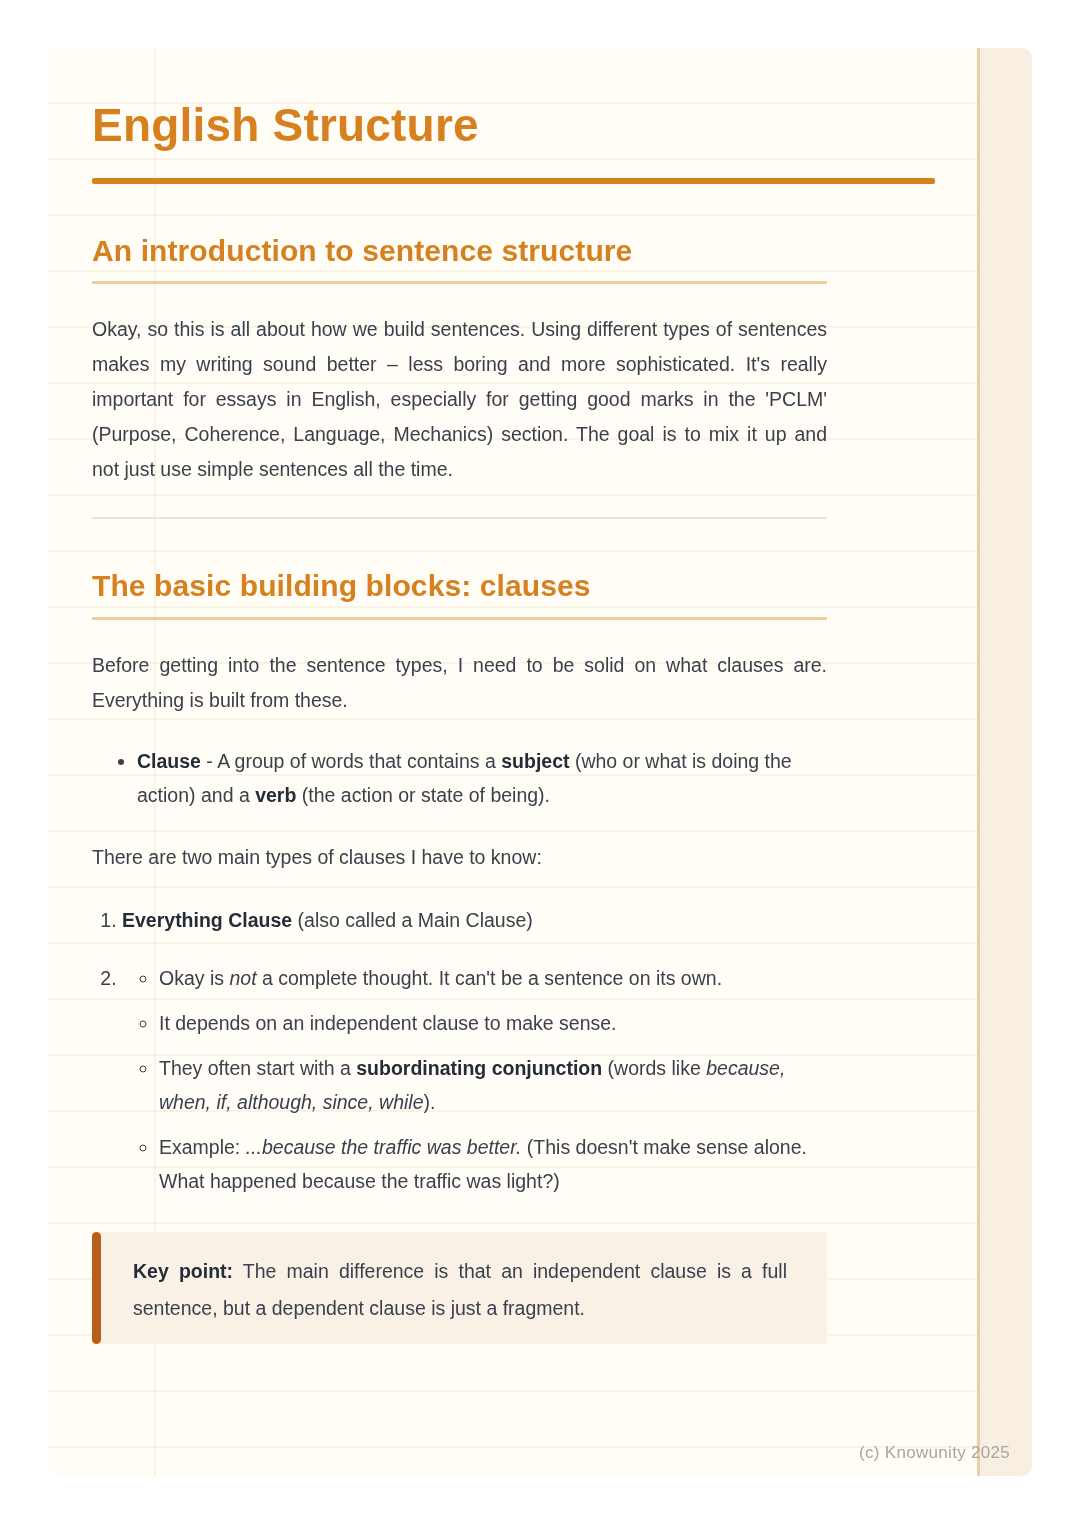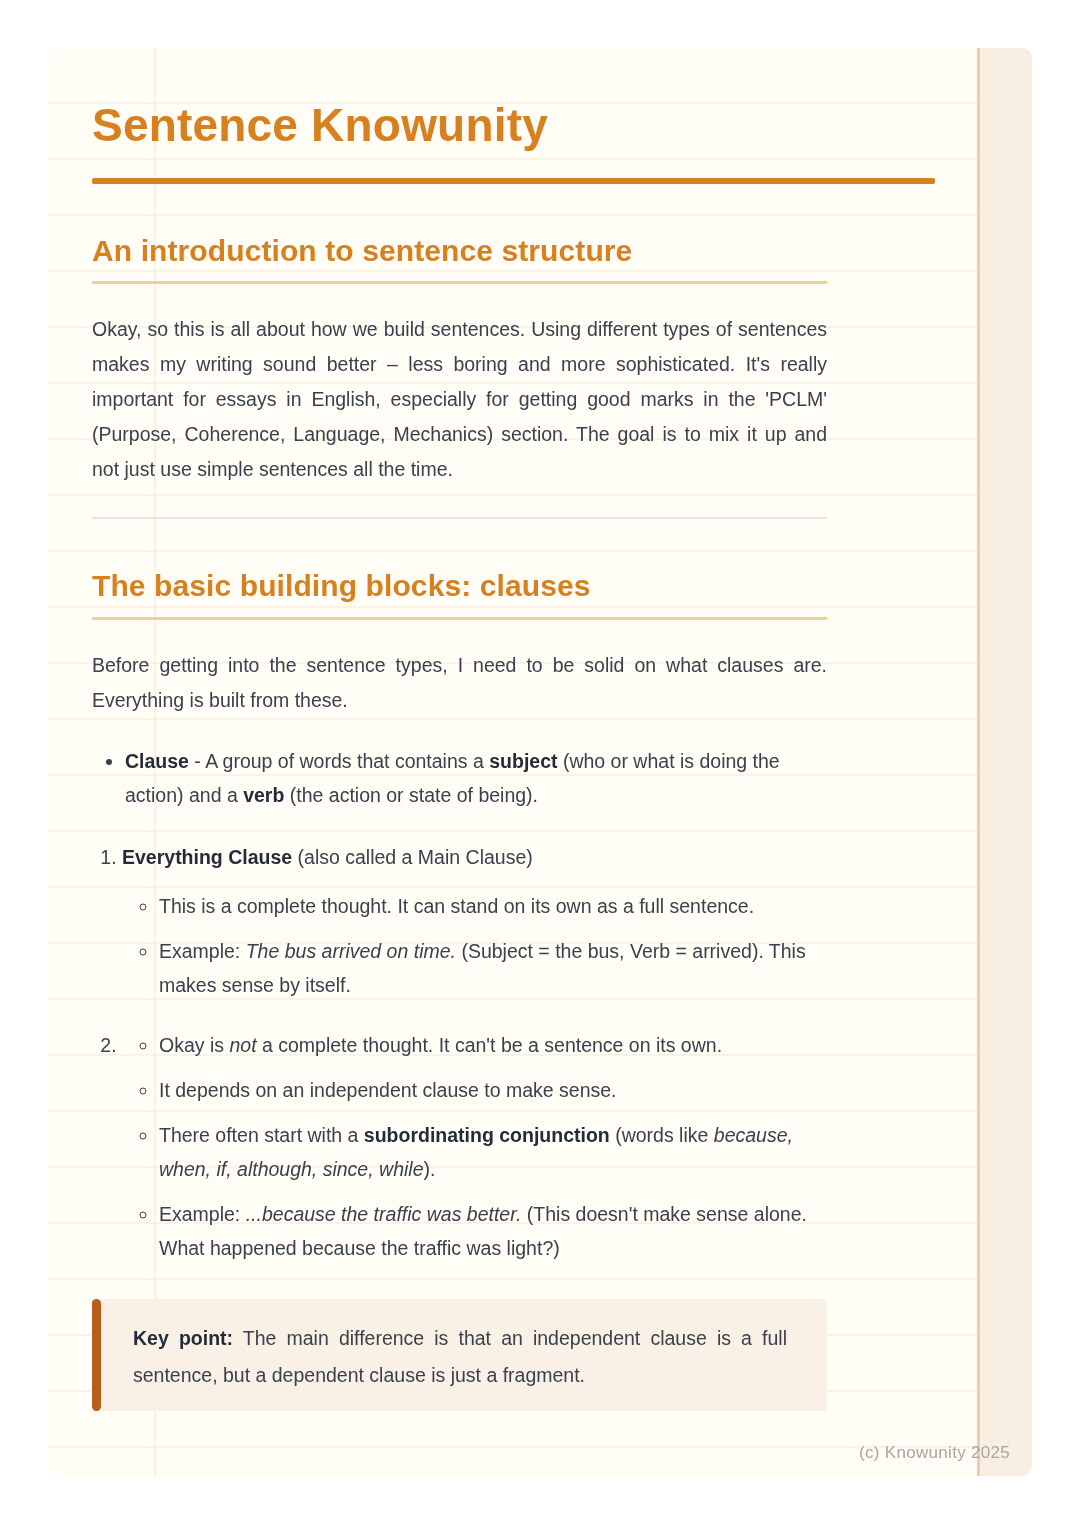--- a/index.html
+++ b/index.html
@@ -47,21 +47,21 @@
     margin:50px 0 0;font-size:30px;line-height:1.15;font-weight:800;
     color:var(--accent);letter-spacing:.1px;
   }
   .h2-underline{height:3px;width:100%;background:var(--underline);margin-top:13px;}
   p.body{
     margin:28px 0 0;font-size:19.5px;line-height:35px;color:var(--text);
     text-align:justify;
   }
   .divider{height:2px;background:var(--divider);margin-top:30px;}
   ul.top-list{margin:26px 0 0;padding-left:33px;}
-  ul.top-list>li{font-size:19.5px;line-height:34px;color:var(--text);}
+  ul.top-list>li{font-size:19.5px;line-height:34px;color:var(--text);margin-left:12px;}
   p.lead{margin-top:28px;text-align:left;}
   ol.main-list{margin:30px 0 0;padding-left:30px;}
   ol.main-list>li{font-size:19.5px;line-height:30px;color:var(--text);margin-bottom:26px;}
   ol.main-list ul.sub-list{margin:17px 0 0;padding-left:37px;}
   ol.main-list ul.sub-list>li{font-size:19.5px;line-height:34px;color:var(--text);margin-bottom:11px;}
   .b{font-weight:700;color:var(--bold);}
   .i{font-style:italic;}
   .keypoint{
     position:relative;margin-top:34px;background:var(--kp-bg);
     border-radius:4px;padding:21px 40px 17px 41px;
@@ -77,54 +77,51 @@
   }
 </style>
 </head>
 <body>
 
 <div class="page">
   <div class="margin-col"></div>
 
   <div class="content">
 
-    <h1 class="doc-title">Sentence Knowunity</h1>
+    <h1 class="doc-title">English Structure</h1>
     <div class="title-rule"></div>
 
     <section>
       <h2 class="section-heading">An introduction to sentence structure</h2>
       <div class="h2-underline"></div>
       <p class="body">Okay, so this is all about how we build sentences. Using different types of sentences makes my writing sound better – less boring and more sophisticated. It's really important for essays in English, especially for getting good marks in the 'PCLM' (Purpose, Coherence, Language, Mechanics) section. The goal is to mix it up and not just use simple sentences all the time.</p>
     </section>
 
     <div class="divider"></div>
 
     <section>
       <h2 class="section-heading">The basic building blocks: clauses</h2>
       <div class="h2-underline"></div>
       <p class="body">Before getting into the sentence types, I need to be solid on what clauses are. Everything is built from these.</p>
 
       <ul class="top-list">
         <li><span class="b">Clause</span><span> - A group of words that contains a </span><span class="b">subject</span><span> (who or what is doing the action) and a </span><span class="b">verb</span><span> (the action or state of being).</span></li>
       </ul>
 
+      <p class="body lead">There are two main types of clauses I have to know:</p>
 
       <ol class="main-list">
         <li>
           <span><span class="b">Everything Clause</span><span> (also called a Main Clause)</span></span>
-          <ul class="sub-list">
-            <li><span>This is a complete thought. It can stand on its own as a full sentence.</span></li>
-            <li><span>Example: </span><span class="i">The bus arrived on time.</span><span> (Subject = the bus, Verb = arrived). This makes sense by itself.</span></li>
-          </ul>
         </li>
         <li>
           <ul class="sub-list">
             <li><span>Okay is </span><span class="i">not</span><span> a complete thought. It can't be a sentence on its own.</span></li>
             <li><span>It depends on an independent clause to make sense.</span></li>
-            <li><span>There often start with a </span><span class="b">subordinating conjunction</span><span> (words like </span><span class="i">because, when, if, although, since, while</span><span>).</span></li>
+            <li><span>They often start with a </span><span class="b">subordinating conjunction</span><span> (words like </span><span class="i">because, when, if, although, since, while</span><span>).</span></li>
             <li><span>Example: </span><span class="i">...because the traffic was better.</span><span> (This doesn't make sense alone. What happened because the traffic was light?)</span></li>
           </ul>
         </li>
       </ol>
 
       <div class="keypoint">
         <div class="keypoint-bar"></div>
         <p><span class="b">Key point:</span><span> The main difference is that an independent clause is a full sentence, but a dependent clause is just a fragment.</span></p>
       </div>
     </section>

